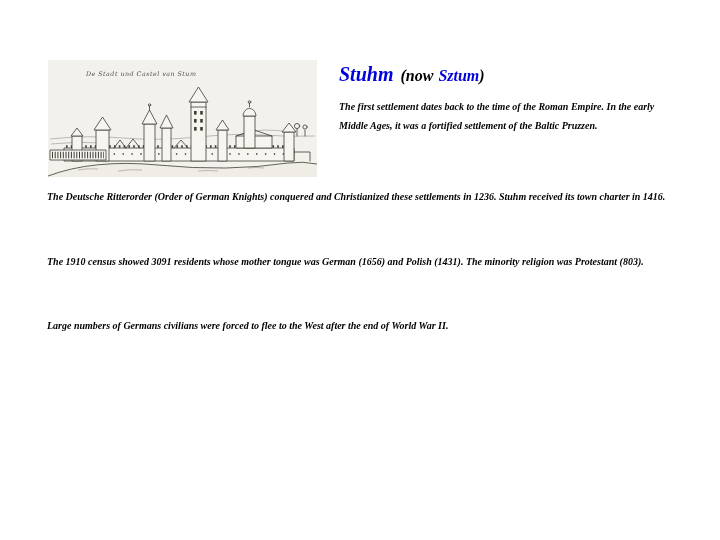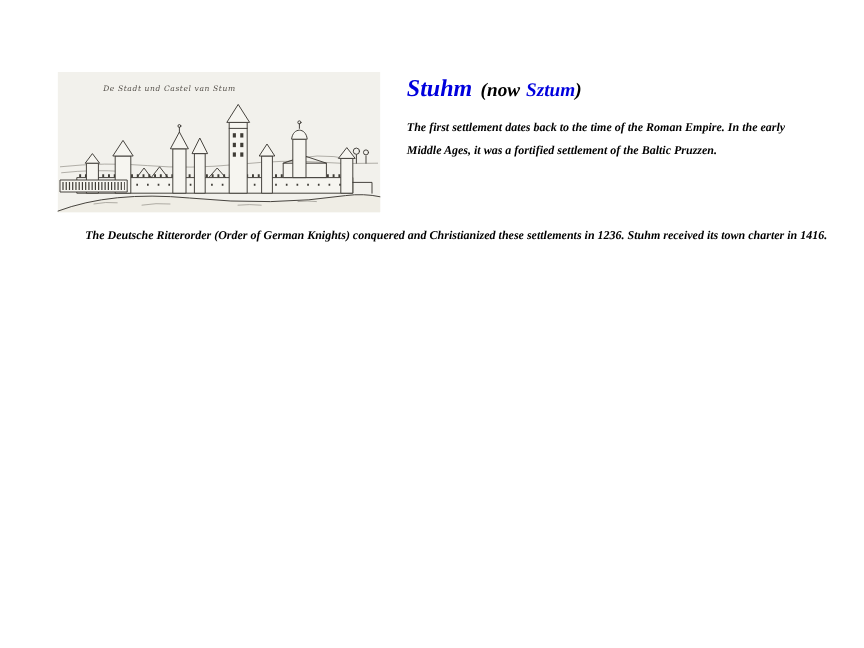--- a/index.html
+++ b/index.html
@@ -69,21 +69,21 @@
   .txt {
     position: absolute;
     margin: 0;
     font-size: 10px;
     line-height: 19.4px;
     font-weight: bold;
     font-style: italic;
     color: var(--text);
   }
   .intro { left: 339px; top: 97px; width: 334px; }
-  .par   { left: 47px; width: 624px; margin-left: 24px; }
+  .par   { left: 47px; width: 624px; }
   .p1 { top: 187px; }
   .p2 { top: 252px; }
   .p3 { top: 316px; }
   .p4 { top: 382px; }
 </style>
 </head>
 <body>
 
 <div class="slide">
 
@@ -167,14 +167,16 @@
     </svg>
   </figure>
 
   <h1 class="title-line"><span class="title-name">Stuhm</span><span class="title-paren">(now</span>
     <a class="title-link">Sztum</a><span class="title-close">)</span>
   </h1>
 
   <p class="txt intro">The first settlement dates back to the time of the Roman Empire. In the early Middle Ages, it was a fortified settlement of the Baltic Pruzzen.</p>
 
   <p class="txt par p1">The Deutsche Ritterorder (Order of German Knights) conquered and Christianized these settlements in 1236. Stuhm received its town charter in 1416.</p>
+  <p class="txt par p2">The 1910 census showed 3091 residents whose mother tongue was German (1656) and Polish (1431). The minority religion was Protestant (803).</p>
+  <p class="txt par p3">Large numbers of Germans civilians were forced to flee to the West after the end of World War II.</p>
 
 </div>
 
 </body></html>

